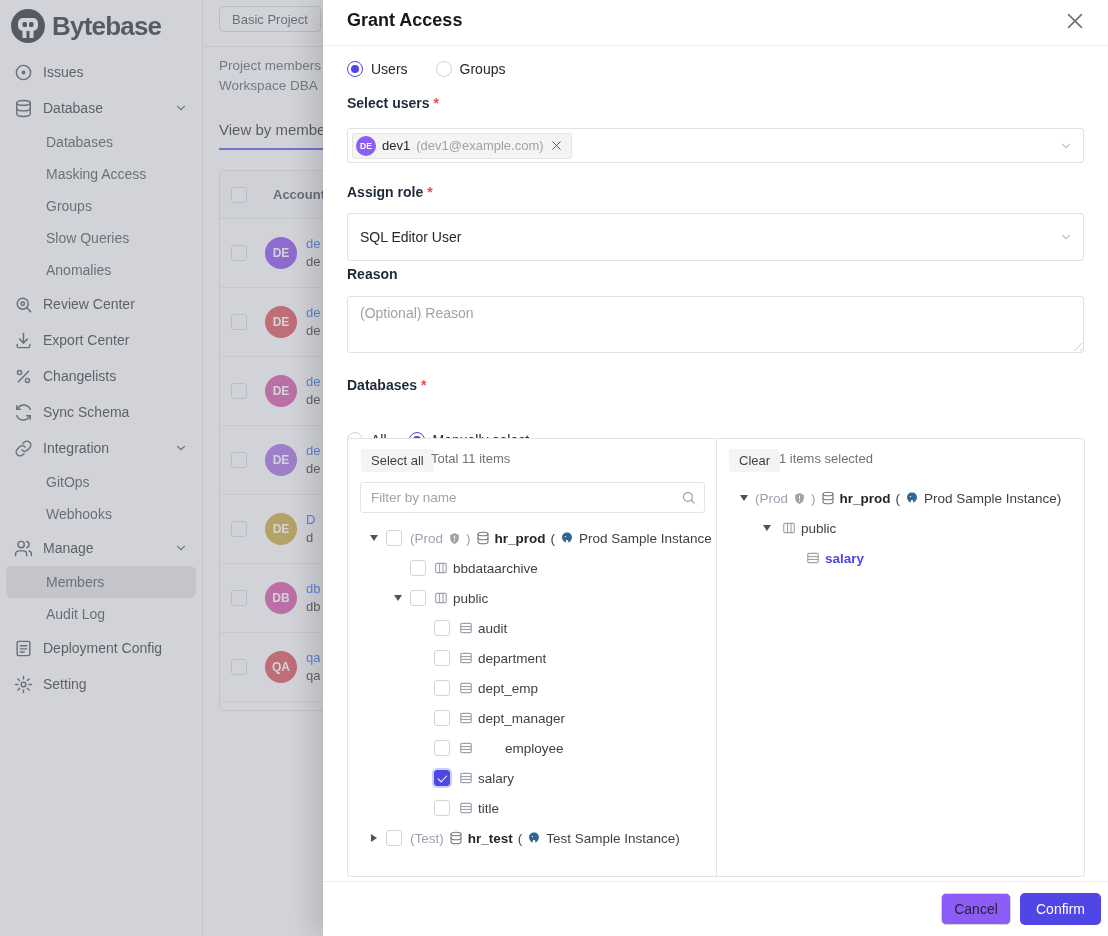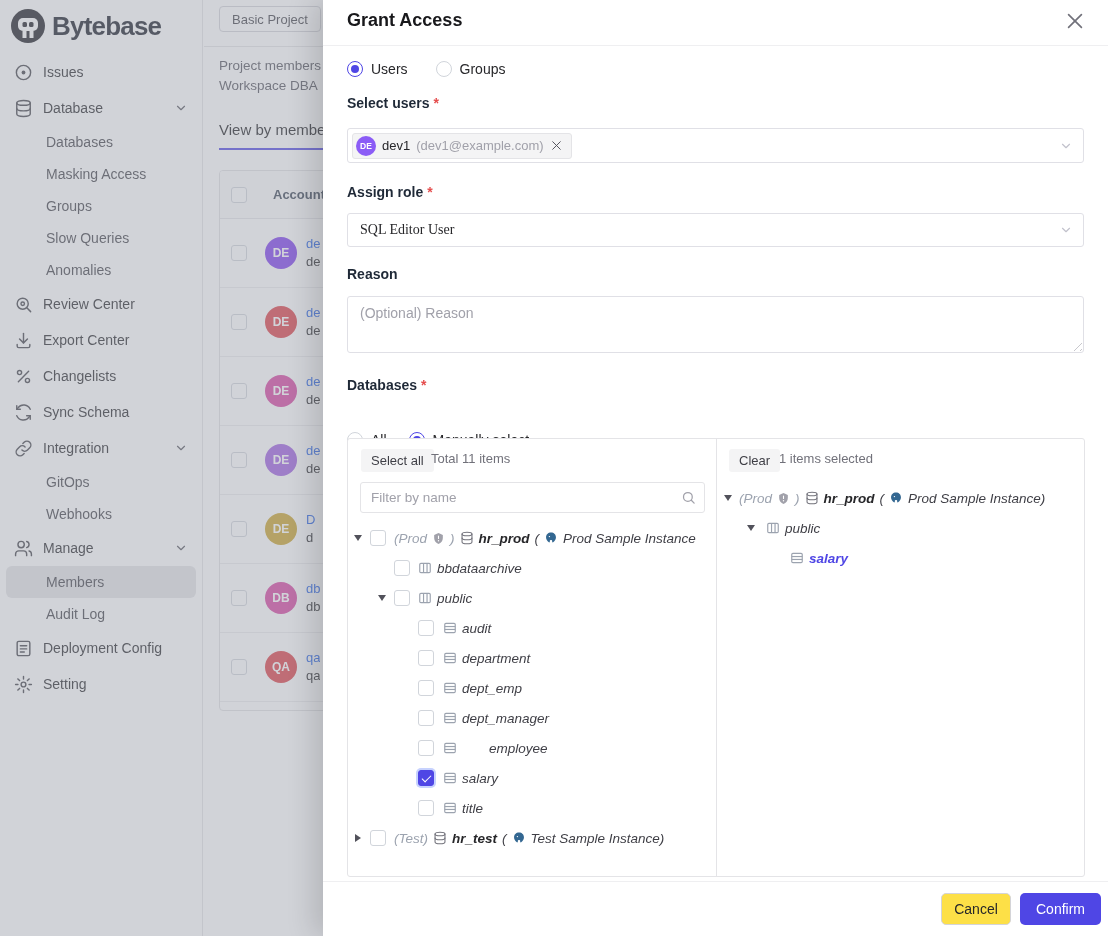--- a/index.html
+++ b/index.html
@@ -76,38 +76,38 @@
   .picker { position:absolute; left:24px; top:438px; width:738px; height:439px; border:1px solid #e4e4e7; border-radius:3px; background:#fff; }
   .p-left { position:absolute; left:0; top:0; width:369px; height:100%; border-right:1px solid #e4e4e7; overflow:hidden; }
   .p-right { position:absolute; left:370px; top:0; right:0; height:100%; overflow:hidden; }
   .p-btn { position:absolute; height:23px; padding:0 10px; background:#f4f4f5; border-radius:3px; display:flex; align-items:center; font-size:13px; color:#3f3f46; cursor:pointer; }
   .p-note { position:absolute; top:12px; font-size:13px; color:#71717a; }
   .filter-wrap { position:absolute; left:12px; top:43px; width:345px; }
   .filter-input { width:100%; height:31px; border:1px solid #e4e4e7; border-radius:3px; font-family:"Liberation Sans",sans-serif; font-size:13.5px; padding:0 30px 0 10px; color:#27272a; }
   .filter-input::placeholder { color:#a1a1aa; }
   .filter-ic { position:absolute; right:9px; top:8px; width:15px; height:15px; color:#a1a1aa; }
 
-  .trow { position:absolute; left:0; right:0; height:30px; cursor:pointer;font-style:italic; }
+  .trow { position:absolute; left:16px; right:0; height:30px; cursor:pointer; }
   .caret { position:absolute; top:50%; width:0; height:0; }
   .caret.down { margin-top:-3px; border-left:4.5px solid transparent; border-right:4.5px solid transparent; border-top:6px solid #52525b; }
   .caret.right { margin-top:-4.5px; border-top:4.5px solid transparent; border-bottom:4.5px solid transparent; border-left:6px solid #52525b; }
   .tcb { position:absolute; top:7px; width:16px; height:16px; border:1px solid #d1d5db; border-radius:3px; background:#fff; cursor:pointer; }
   .tcb.on { background:#4f46e5; border-color:#4f46e5; box-shadow:0 0 0 2px #c7d2fe; }
   .tcb.on::after { content:""; position:absolute; left:5px; top:2px; width:4px; height:8px; border:solid #fff; border-width:0 1.8px 1.8px 0; transform:rotate(45deg); }
   .tcontent { position:absolute; top:0; bottom:0; right:0; display:flex; align-items:center; gap:5px; font-size:13.5px; color:#3f3f46; white-space:nowrap; overflow:hidden; }
   .tname-bold { font-weight:600; color:#27272a; }
   .tsel { font-weight:600; color:#4f46e5; }
   .tic { width:14px; height:14px; color:#9ca3af; flex:0 0 auto; }
   .tic.darker { color:#71717a; }
   .shield { width:13px; height:13px; color:#a1a1aa; flex:0 0 auto; }
   .pg { width:14px; height:14px; flex:0 0 auto; }
 
   .m-footer-divider { position:absolute; left:0; right:0; top:881px; border-top:1px solid #efeff1; }
   .btn { position:absolute; top:893px; height:32px; border-radius:5px; display:flex; align-items:center; justify-content:center; font-size:14px; cursor:pointer; }
-  .btn.cancel { left:618px; width:70px; background:#fde047; border:1px solid #d4d4d8; color:#27272a;text-align:center; }
+  .btn.cancel { left:618px; width:70px; background:#8b5cf6; border:1px solid #d4d4d8; color:#27272a;text-align:center; }
   .btn.confirm { left:697px; width:81px; background:#4f46e5; color:#fff; font-weight:500; }
 </style>
 </head>
 <body>
 
 <svg width="0" height="0" style="position:absolute">
   <defs>
     <symbol id="i-issues" viewBox="0 0 24 24">
         <circle cx="12" cy="12" r="9" fill="none" stroke="currentColor" stroke-width="1.8"></circle>
         <circle cx="12" cy="12" r="2.4" fill="currentColor"></circle>
@@ -433,21 +433,21 @@
       <svg class="ic chip-x">
           <use href="#i-close"></use>
         </svg>
     </span>
     <svg class="ic sel-chev">
         <use href="#i-chev-down"></use>
       </svg>
   </div>
 
   <div class="f-label" style="top:184px;"><span>Assign role</span><span class="req">*</span></div>
-  <div class="sel-box" style="top:213px; height:34px;font-family:Liberation Serif, serif;">
+  <div class="sel-box" style="top:213px; height:48px;">
     <span class="sel-value">SQL Editor User</span>
     <svg class="ic sel-chev">
         <use href="#i-chev-down"></use>
       </svg>
   </div>
 
   <div class="f-label" style="top:266px;">Reason</div>
   <textarea class="txtarea" placeholder="(Optional) Reason" style=""></textarea>
   <div class="resize-grip"></div>
 

